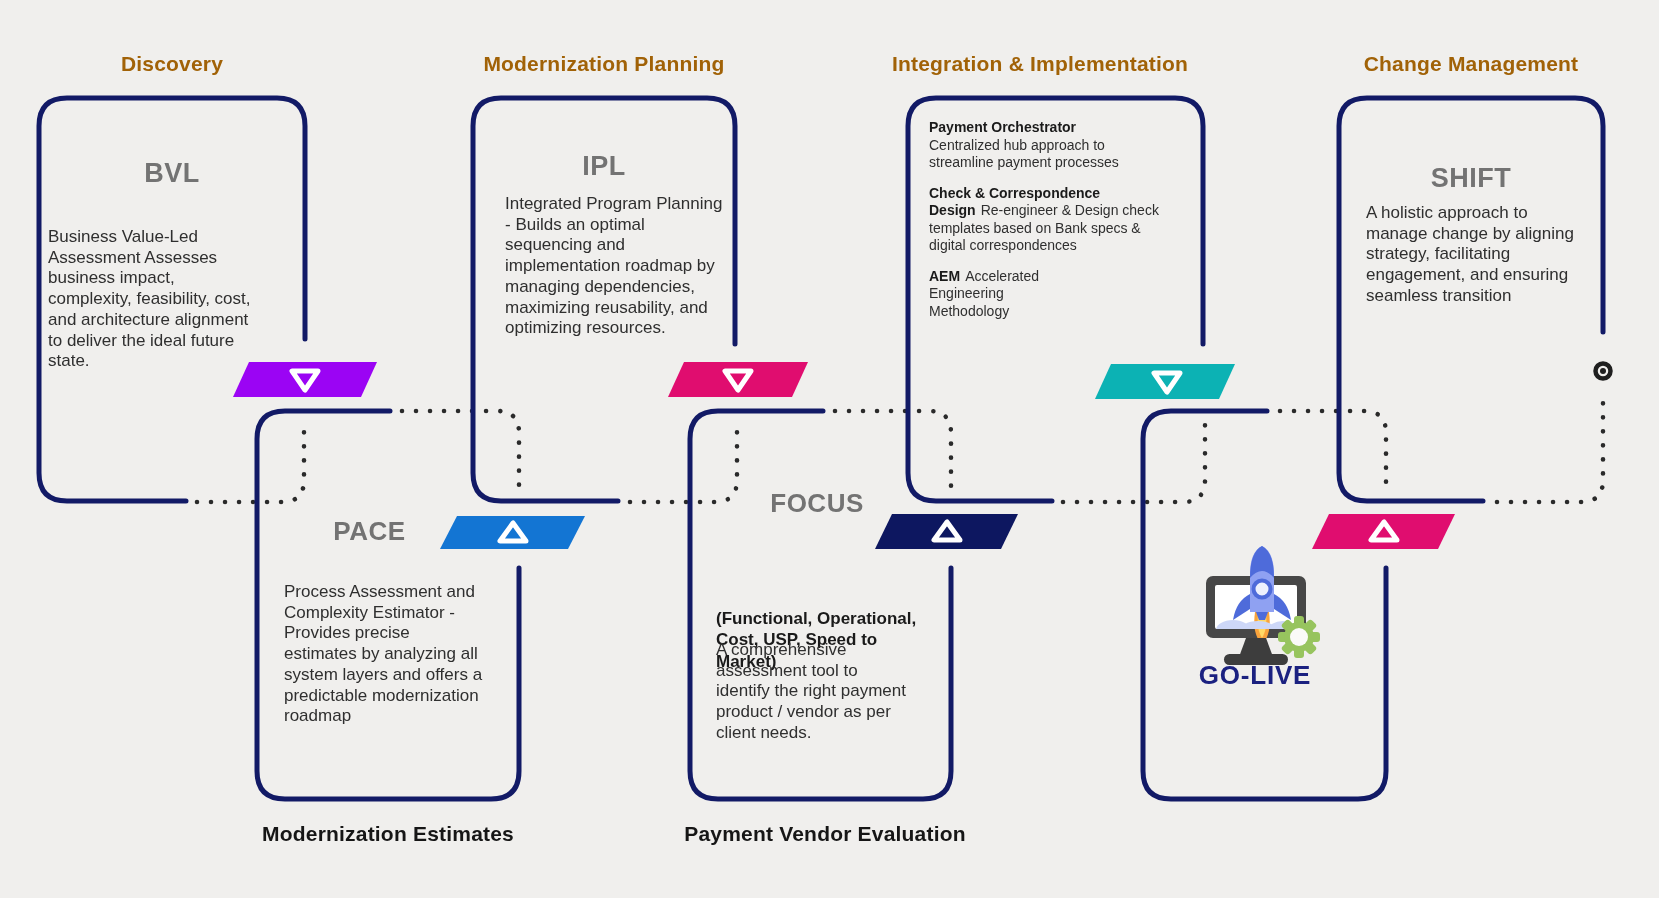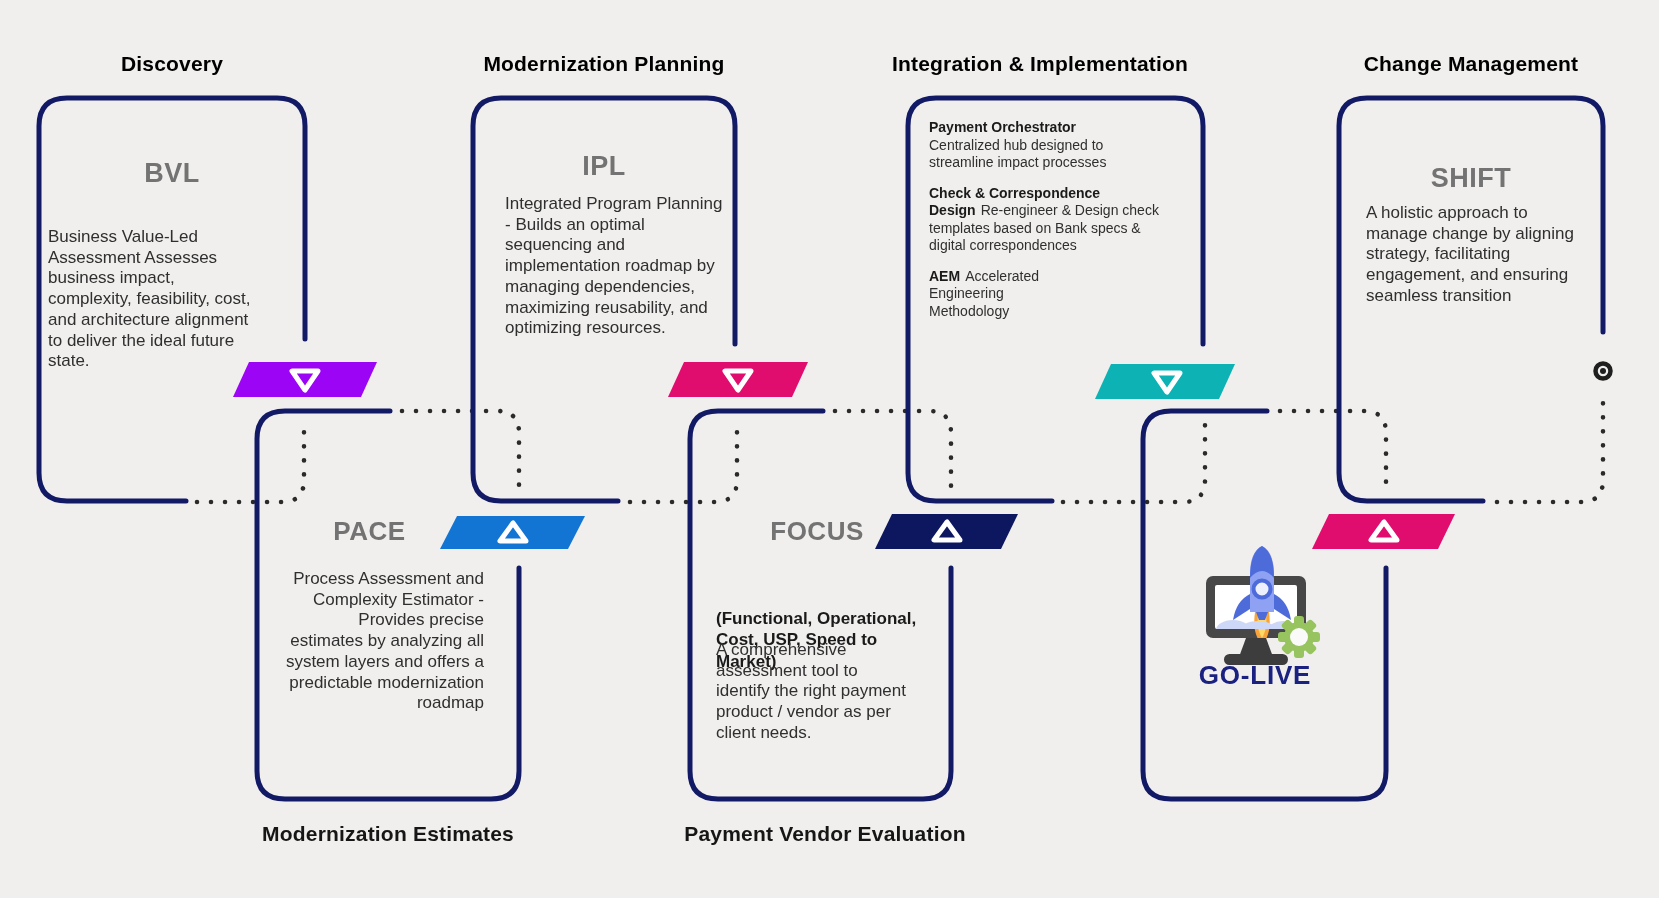--- a/index.html
+++ b/index.html
@@ -3,21 +3,21 @@
 <meta charset="utf-8">
 <style>
   html,body{margin:0;padding:0;background:#e4e3e1;}
   .stage{
     position:relative;width:1659px;height:898px;background:#F0EFED;
     font-family:"Liberation Sans",sans-serif;overflow:hidden;
   }
   .abs{position:absolute;}
   .wires{position:absolute;left:0;top:0;}
   .hdr{
-    font-weight:bold;font-size:21px;color:#000000;text-align:center;
+    font-weight:bold;font-size:21px;color:#a16207;text-align:center;
     letter-spacing:.2px;line-height:1.15;
   }
   .blabel{
     font-weight:bold;font-size:21px;color:#161616;text-align:center;letter-spacing:.2px;
   }
   .card-title{font-weight:bold;color:#737373;text-align:center;font-size:27px;letter-spacing:.5px;}
   .card-title.small{font-size:26px;}
   .golive-title{font-weight:bold;color:#1B2180;text-align:center;font-size:26px;letter-spacing:.8px;}
   .body-txt{font-size:17px;color:#2F2F2F;line-height:1.22;}
   .bold-sub{font-size:17px;color:#1A1A1A;line-height:1.25;font-weight:bold;margin-top:46px;}
@@ -133,35 +133,35 @@
   <div class="abs blabel" style="left:670px;top:822px;width:310px;">Payment Vendor Evaluation</div>
 
   <div class="abs card-title" style="left:39px;top:158px;width:266px;">BVL</div>
   <div class="abs body-txt" style="left:48px;top:204px;width:212px;margin-top:23px;">Business Value-Led Assessment Assesses business impact, complexity, feasibility, cost, and architecture alignment to deliver the ideal future state.</div>
 
   <div class="abs card-title" style="left:473px;top:151px;width:262px;">IPL</div>
   <div class="abs body-txt" style="left:505px;top:194px;width:218px;">Integrated Program Planning - Builds an optimal sequencing and implementation roadmap by managing dependencies, maximizing reusability, and optimizing resources.</div>
 
   <div class="abs int-list" style="left:929px;top:119px;width:242px;">
     <p class="int-item lead-block">
-      <span class="lead">Payment Orchestrator</span><span>Centralized hub designed to streamline impact processes</span>
+      <span class="lead">Payment Orchestrator</span><span>Centralized hub approach to streamline payment processes</span>
     </p>
     <p class="int-item">
       <span class="lead">Check &amp; Correspondence Design</span><span>Re-engineer &amp; Design check templates based on Bank specs &amp; digital correspondences</span>
     </p>
     <p class="int-item narrow">
       <span class="lead">AEM</span><span>Accelerated Engineering Methodology</span>
     </p>
   </div>
 
   <div class="abs card-title" style="left:1339px;top:163px;width:264px;">SHIFT</div>
   <div class="abs body-txt" style="left:1366px;top:203px;width:222px;">A holistic approach to manage change by aligning strategy, facilitating engagement, and ensuring seamless transition</div>
 
   <div class="abs card-title small" style="left:257px;top:516px;width:225px;">PACE</div>
-  <div class="abs body-txt" style="left:284px;top:569px;width:200px;text-align:right;">Process Assessment and Complexity Estimator - Provides precise estimates by analyzing all system layers and offers a predictable modernization roadmap</div>
+  <div class="abs body-txt" style="left:284px;top:582px;width:200px;">Process Assessment and Complexity Estimator - Provides precise estimates by analyzing all system layers and offers a predictable modernization roadmap</div>
 
-  <div class="abs card-title small" style="left:690px;top:516px;width:254px;">FOCUS</div>
+  <div class="abs card-title small" style="left:690px;top:488px;width:254px;">FOCUS</div>
   <div class="abs bold-sub" style="left:716px;top:562px;width:222px;">(Functional, Operational, Cost, USP, Speed to Market)</div>
   <div class="abs body-txt" style="left:716px;top:640px;width:190px;">A comprehensive assessment tool to identify the right payment product / vendor as per client needs.</div>
 
   <div class="abs golive-title" style="left:1143px;top:660px;width:224px;">GO-LIVE</div>
 
 </div>
 
 </body></html>

